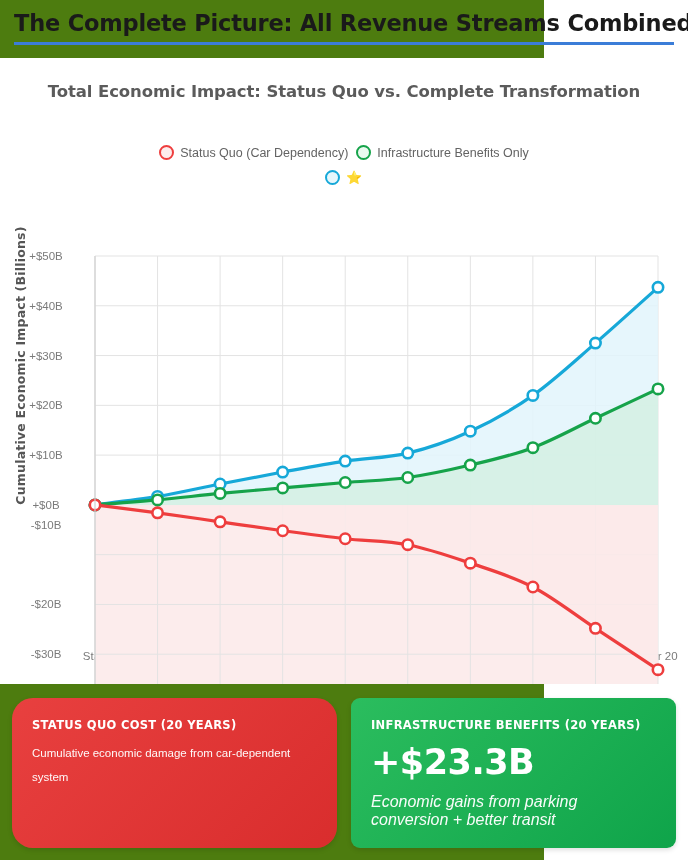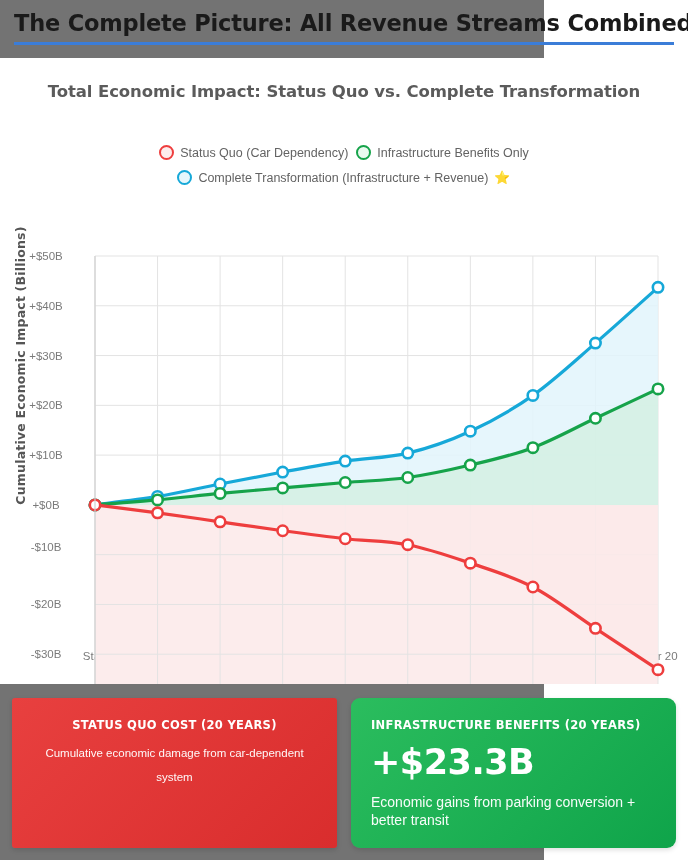--- a/index.html
+++ b/index.html
@@ -3,21 +3,21 @@
 <meta charset="utf-8">
 <style>
   * { box-sizing: border-box; }
   html, body {
     margin: 0; padding: 0;
     width: 688px; height: 860px;
     background: #ffffff;
     font-family: "Liberation Sans", sans-serif;
     overflow: hidden;
   }
-  #root { position: relative; width: 544px; height: 860px; background: #737373; }
+  #root { position: relative; width: 544px; height: 860px; background: #4d7c0f; }
 
   
   .page-header {
     position: absolute; left: 0; top: 0; width: 688px; height: 52px;
     padding: 8px 14px 0 14px;
   }
   .page-title {
     font-family: "DejaVu Sans", sans-serif;
     font-size: 22.5px; font-weight: 700; color: #1a1a1a;
     letter-spacing: -0.2px; line-height: 30px; white-space: nowrap;
@@ -95,36 +95,35 @@
           <span class="legend-label">Status Quo (Car Dependency)</span>
         </div>
         <div class="legend-item">
           <span class="legend-marker lm-green"></span>
           <span class="legend-label">Infrastructure Benefits Only</span>
         </div>
       </div>
       <div class="legend-row">
         <div class="legend-item">
           <span class="legend-marker lm-blue"></span>
-          <span class="legend-label">Complete Transformation (Infrastructure + Revenue)</span>
           <span class="legend-star">⭐</span>
         </div>
       </div>
     </div>
 
     <div class="plot-wrap">
       <div class="y-axis-title">Cumulative Economic Impact (Billions)</div>
       <div class="ytick-col" id="yticks">
           <div class="ytick" style="top: 198px;">+$50B</div>
           <div class="ytick" style="top: 247.778px;">+$40B</div>
           <div class="ytick" style="top: 297.556px;">+$30B</div>
           <div class="ytick" style="top: 347.333px;">+$20B</div>
           <div class="ytick" style="top: 397.111px;">+$10B</div>
           <div class="ytick" style="top: 446.889px;">+$0B</div>
-          <div class="ytick" style="top: 489px;">-$10B</div>
+          <div class="ytick" style="top: 467px;">-$10B</div>
           <div class="ytick" style="top: 546.444px;">-$20B</div>
           <div class="ytick" style="top: 596.222px;">-$30B</div>
           <div class="ytick" style="top: 646px;">-$40B</div>
         </div>
       <div id="xticks">
           <div class="xtick" style="left: 95px;">Start</div>
           <div class="xtick" style="left: 157.556px;">Year 1</div>
           <div class="xtick" style="left: 220.111px;">Year 2</div>
           <div class="xtick" style="left: 282.667px;">Year 3</div>
           <div class="xtick" style="left: 345.222px;">Year 4</div>
@@ -193,24 +192,24 @@
           <circle cx="532.8888888888889" cy="529.0222222222222" r="5.2" fill="#ffffff" stroke="#ee3e3e" stroke-width="2.6"></circle>
           <circle cx="595.4444444444445" cy="570.3377777777778" r="5.2" fill="#ffffff" stroke="#ee3e3e" stroke-width="2.6"></circle>
           <circle cx="658" cy="611.6533333333333" r="5.2" fill="#ffffff" stroke="#ee3e3e" stroke-width="2.6"></circle>
           <line x1="95" x2="658" y1="646" y2="646" stroke="#d0d0d0" stroke-width="1.2"></line>
           <line x1="95" x2="95" y1="198" y2="646" stroke="#d0d0d0" stroke-width="1.2"></line>
         </svg>
     </div>
   </div>
 
   <div id="cards-row" style="position: absolute; left: 12px; top: 698px; width: 664px; height: 150px; display: flex; gap: 14px;">
-      <div style="flex: 1 1 0%; border-radius: 3px; padding: 20px 20px 0px; color: rgb(255, 255, 255); background: linear-gradient(135deg, rgb(232, 64, 63), rgb(217, 45, 45)); box-shadow: rgba(0, 0, 0, 0.13) 0px 2px 5px; overflow: hidden; text-align: center;">
+      <div style="flex: 1 1 0%; border-radius: 21px; padding: 20px 20px 0px; color: rgb(255, 255, 255); background: linear-gradient(135deg, rgb(232, 64, 63), rgb(217, 45, 45)); box-shadow: rgba(0, 0, 0, 0.13) 0px 2px 5px; overflow: hidden;">
         <div style="font-family: &quot;DejaVu Sans&quot;, sans-serif; font-size: 11.5px; font-weight: 700; letter-spacing: 0.3px; margin-bottom: 9px;">STATUS QUO COST (20 YEARS)</div>
         <div style="font-size: 11.5px; line-height: 24px; opacity: 0.97;">Cumulative economic damage from car-dependent system</div>
       </div>
       <div style="flex: 1 1 0%; border-radius: 9px; padding: 20px 20px 0px; color: rgb(255, 255, 255); background: linear-gradient(135deg, rgb(43, 189, 94), rgb(15, 164, 74)); box-shadow: rgba(0, 0, 0, 0.13) 0px 2px 5px; overflow: hidden;">
         <div style="font-family: &quot;DejaVu Sans&quot;, sans-serif; font-size: 11.5px; font-weight: 700; letter-spacing: 0.3px; margin-bottom: 9px;">INFRASTRUCTURE BENEFITS (20 YEARS)</div>
         <div style="font-family: &quot;DejaVu Sans&quot;, sans-serif; font-size: 35px; font-weight: 700; line-height: 42px; letter-spacing: -0.5px; margin-bottom: 10px;">+$23.3B</div>
-        <div style="font-size: 14px; line-height: 18px; opacity: 0.97;">Economic gains from parking conversion + better transit</div>
+        <div style="font-size: 16px; line-height: 18px; opacity: 0.97; font-style: italic;">Economic gains from parking conversion + better transit</div>
       </div>
     </div>
 
 </div>
 
 </body></html>

